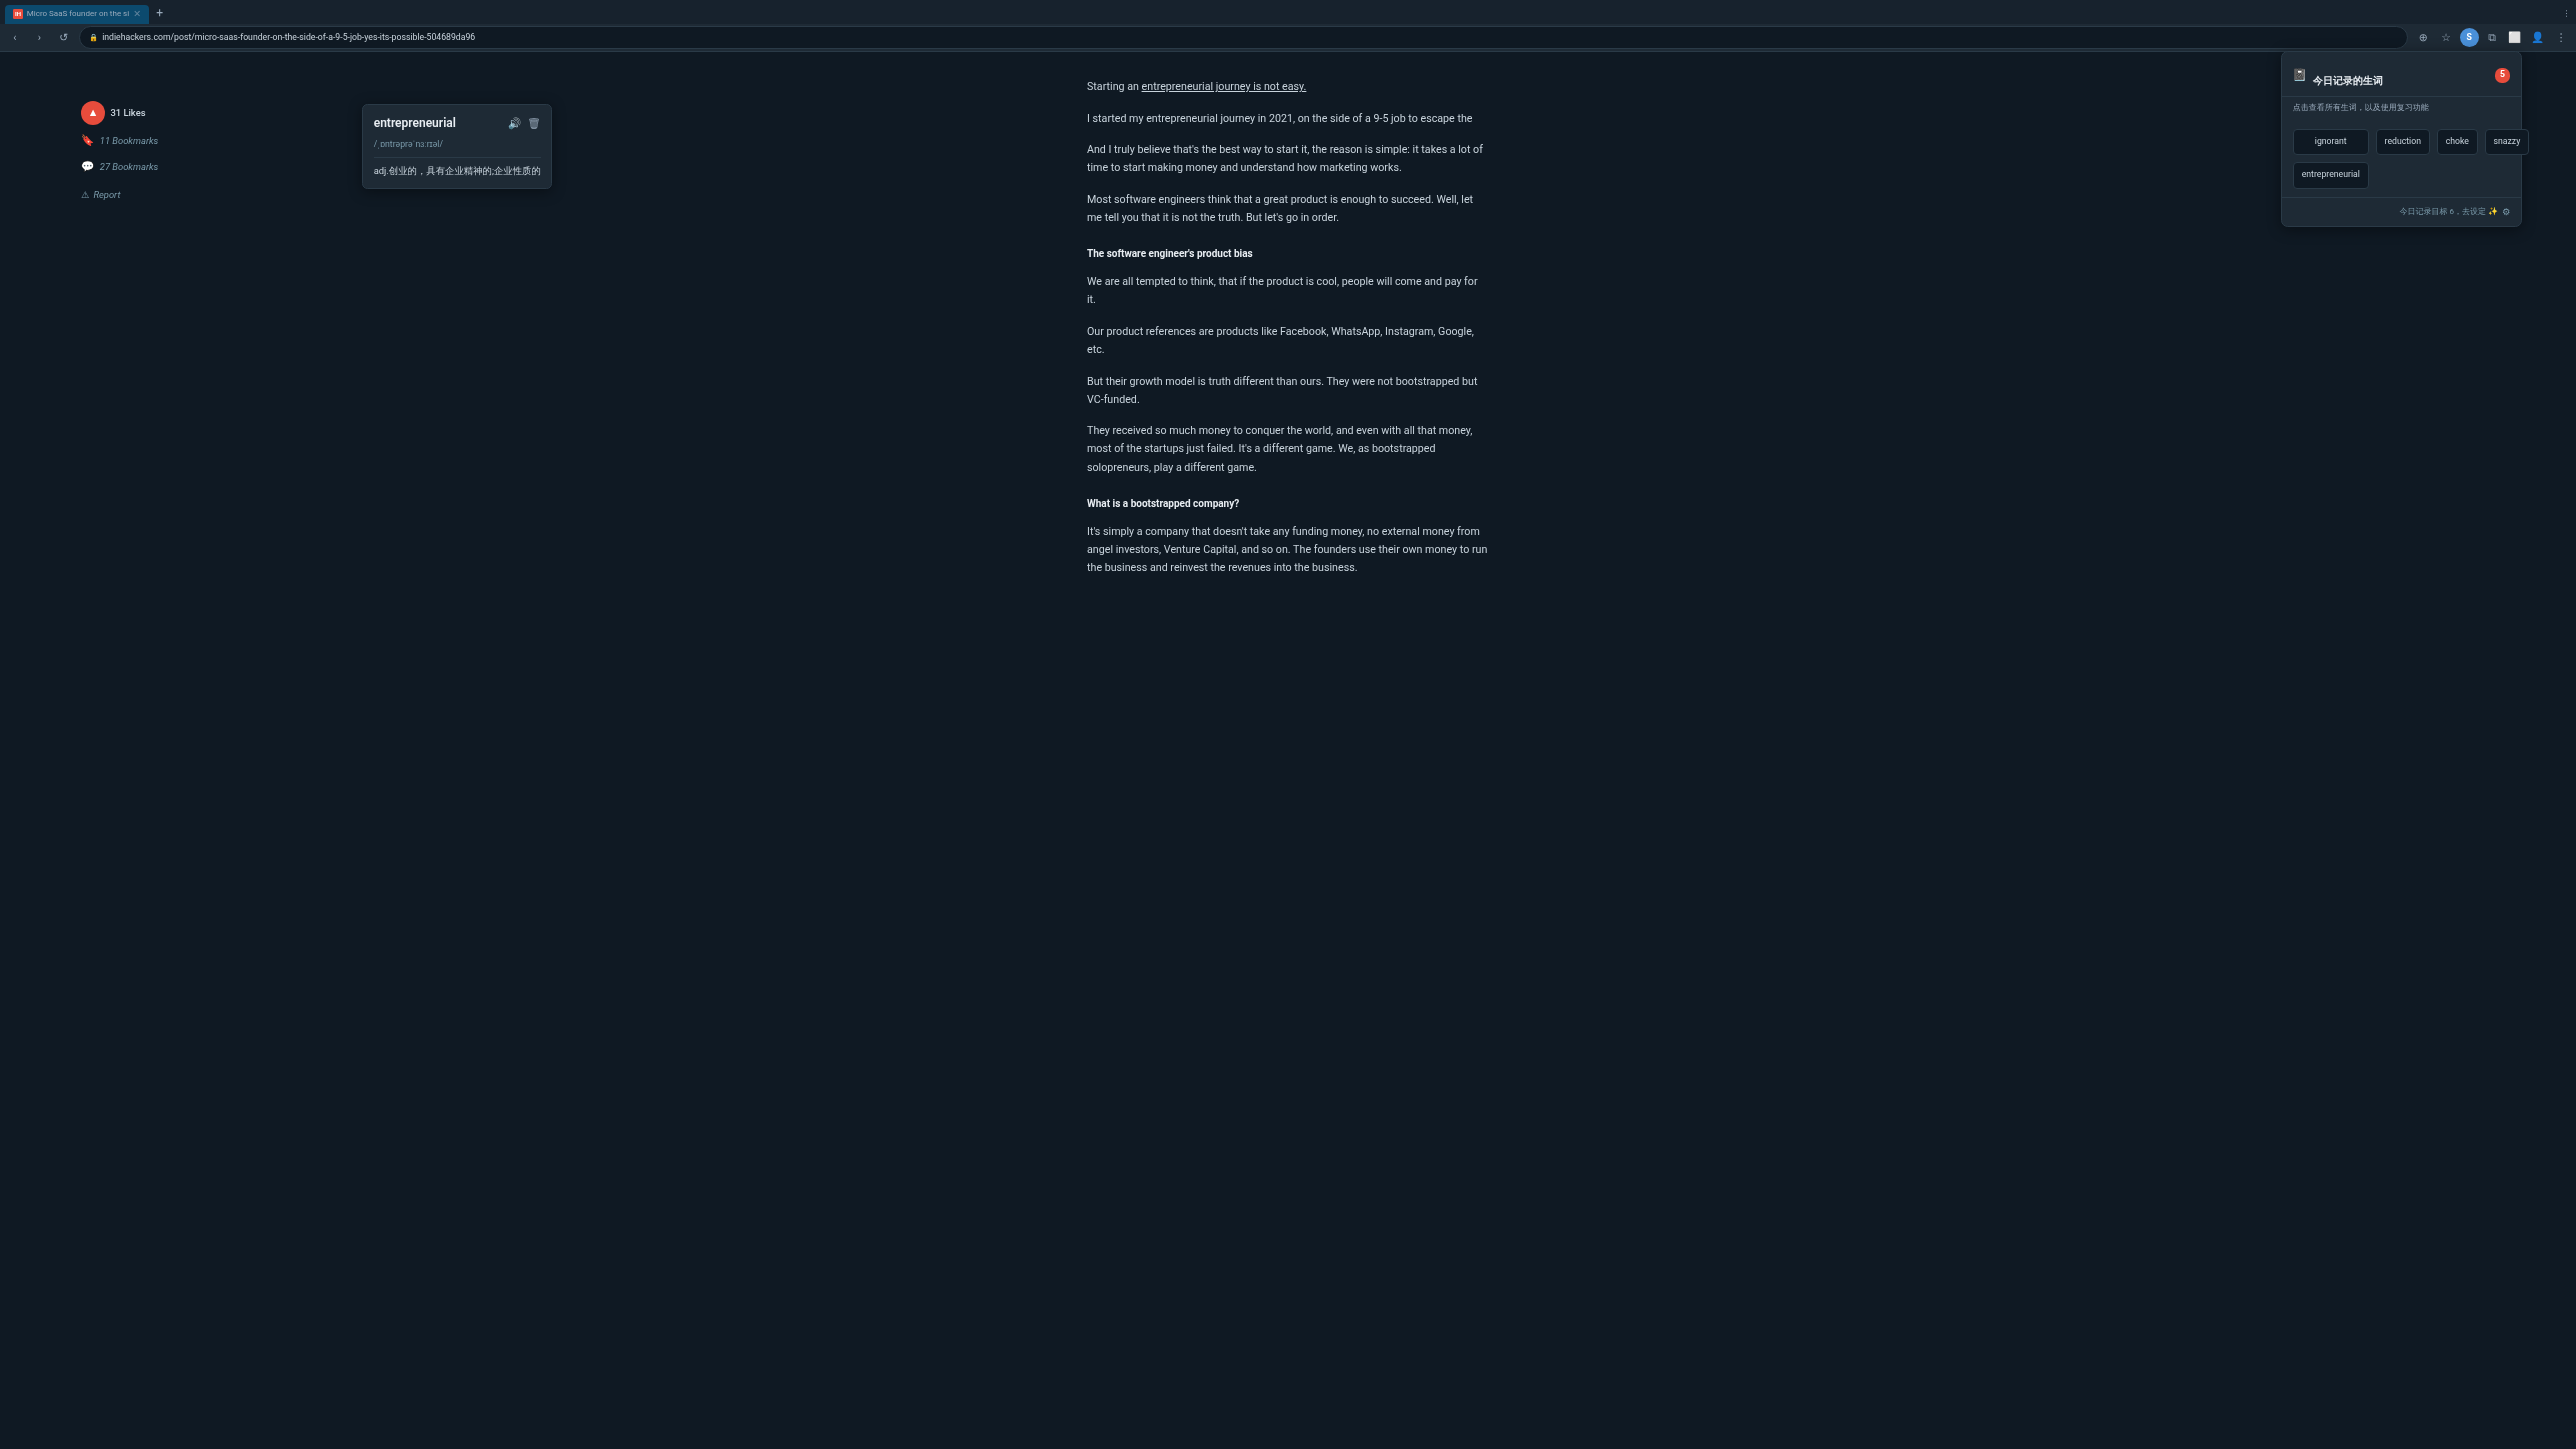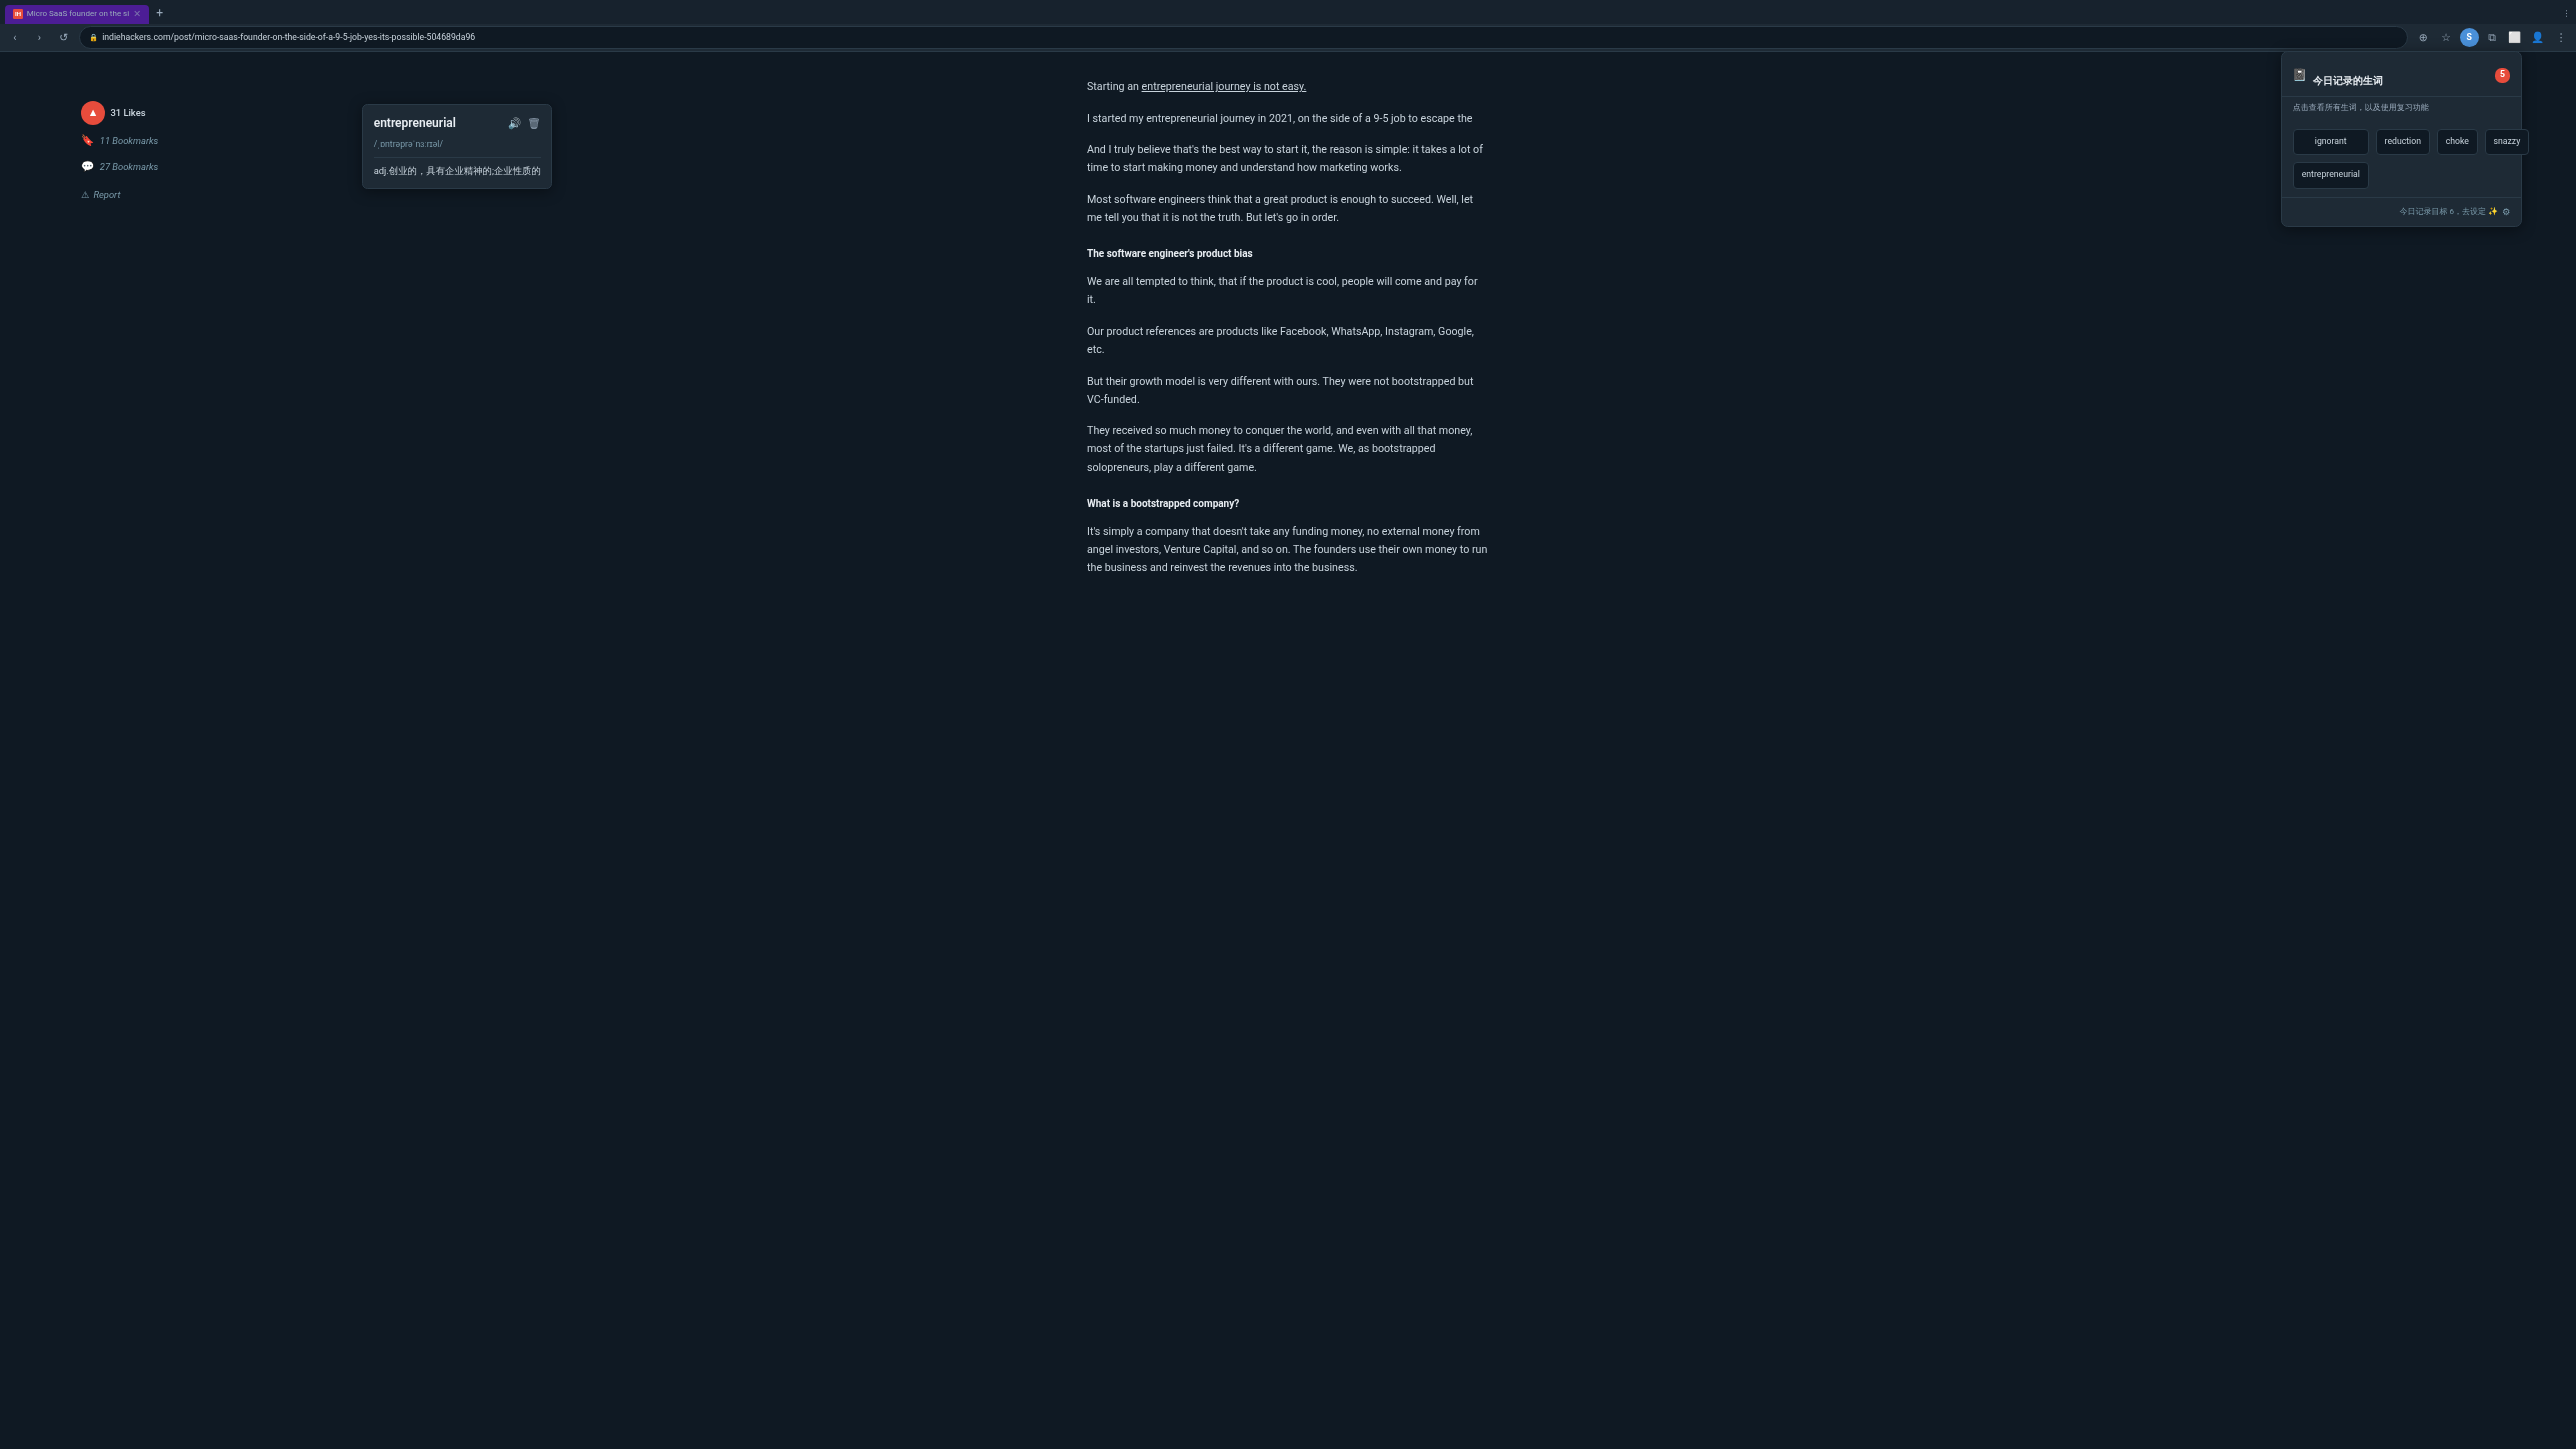--- a/index.html
+++ b/index.html
@@ -26,21 +26,21 @@
       display: flex;
       align-items: center;
       padding: 4px 5.4px 0;
       height: 24px;
       background: #17222d;
     }
 
     .tab-item {
       display: flex;
       align-items: center;
-      background: #4c1d95;
+      background: #0c4a6e;
       border-radius: 4px 4px 0 0;
       padding: 2.7px 8px;
       font-size: 8px;
       color: #9ab;
       min-width: 107px;
       max-width: 148px;
       gap: 4px;
       height: 19px;
     }
 
@@ -496,21 +496,21 @@
     <p class="article-paragraph">And I truly believe that's the best way to start it, the reason is simple: it takes a lot of time to start making money and understand how marketing works.</p>
 
     <p class="article-paragraph">Most software engineers think that a great product is enough to succeed. Well, let me tell you that it is not the truth. But let's go in order.</p>
 
     <h2 class="article-heading">The software engineer's product bias</h2>
 
     <p class="article-paragraph">We are all tempted to think, that if the product is cool, people will come and pay for it.</p>
 
     <p class="article-paragraph">Our product references are products like Facebook, WhatsApp, Instagram, Google, etc.</p>
 
-    <p class="article-paragraph">But their growth model is very different with ours. They were not bootstrapped but VC-funded.</p>
+    <p class="article-paragraph">But their growth model is truth different than ours. They were not bootstrapped but VC-funded.</p>
 
     <p class="article-paragraph">They received so much money to conquer the world, and even with all that money, most of the startups just failed. It's a different game. We, as bootstrapped solopreneurs, play a different game.</p>
 
     <h2 class="article-heading">What is a bootstrapped company?</h2>
 
     <p class="article-paragraph">It's simply a company that doesn't take any funding money, no external money from angel investors, Venture Capital, and so on. The founders use their own money to run the business and reinvest the revenues into the business.</p>
   </div>
 
 </div>
 

